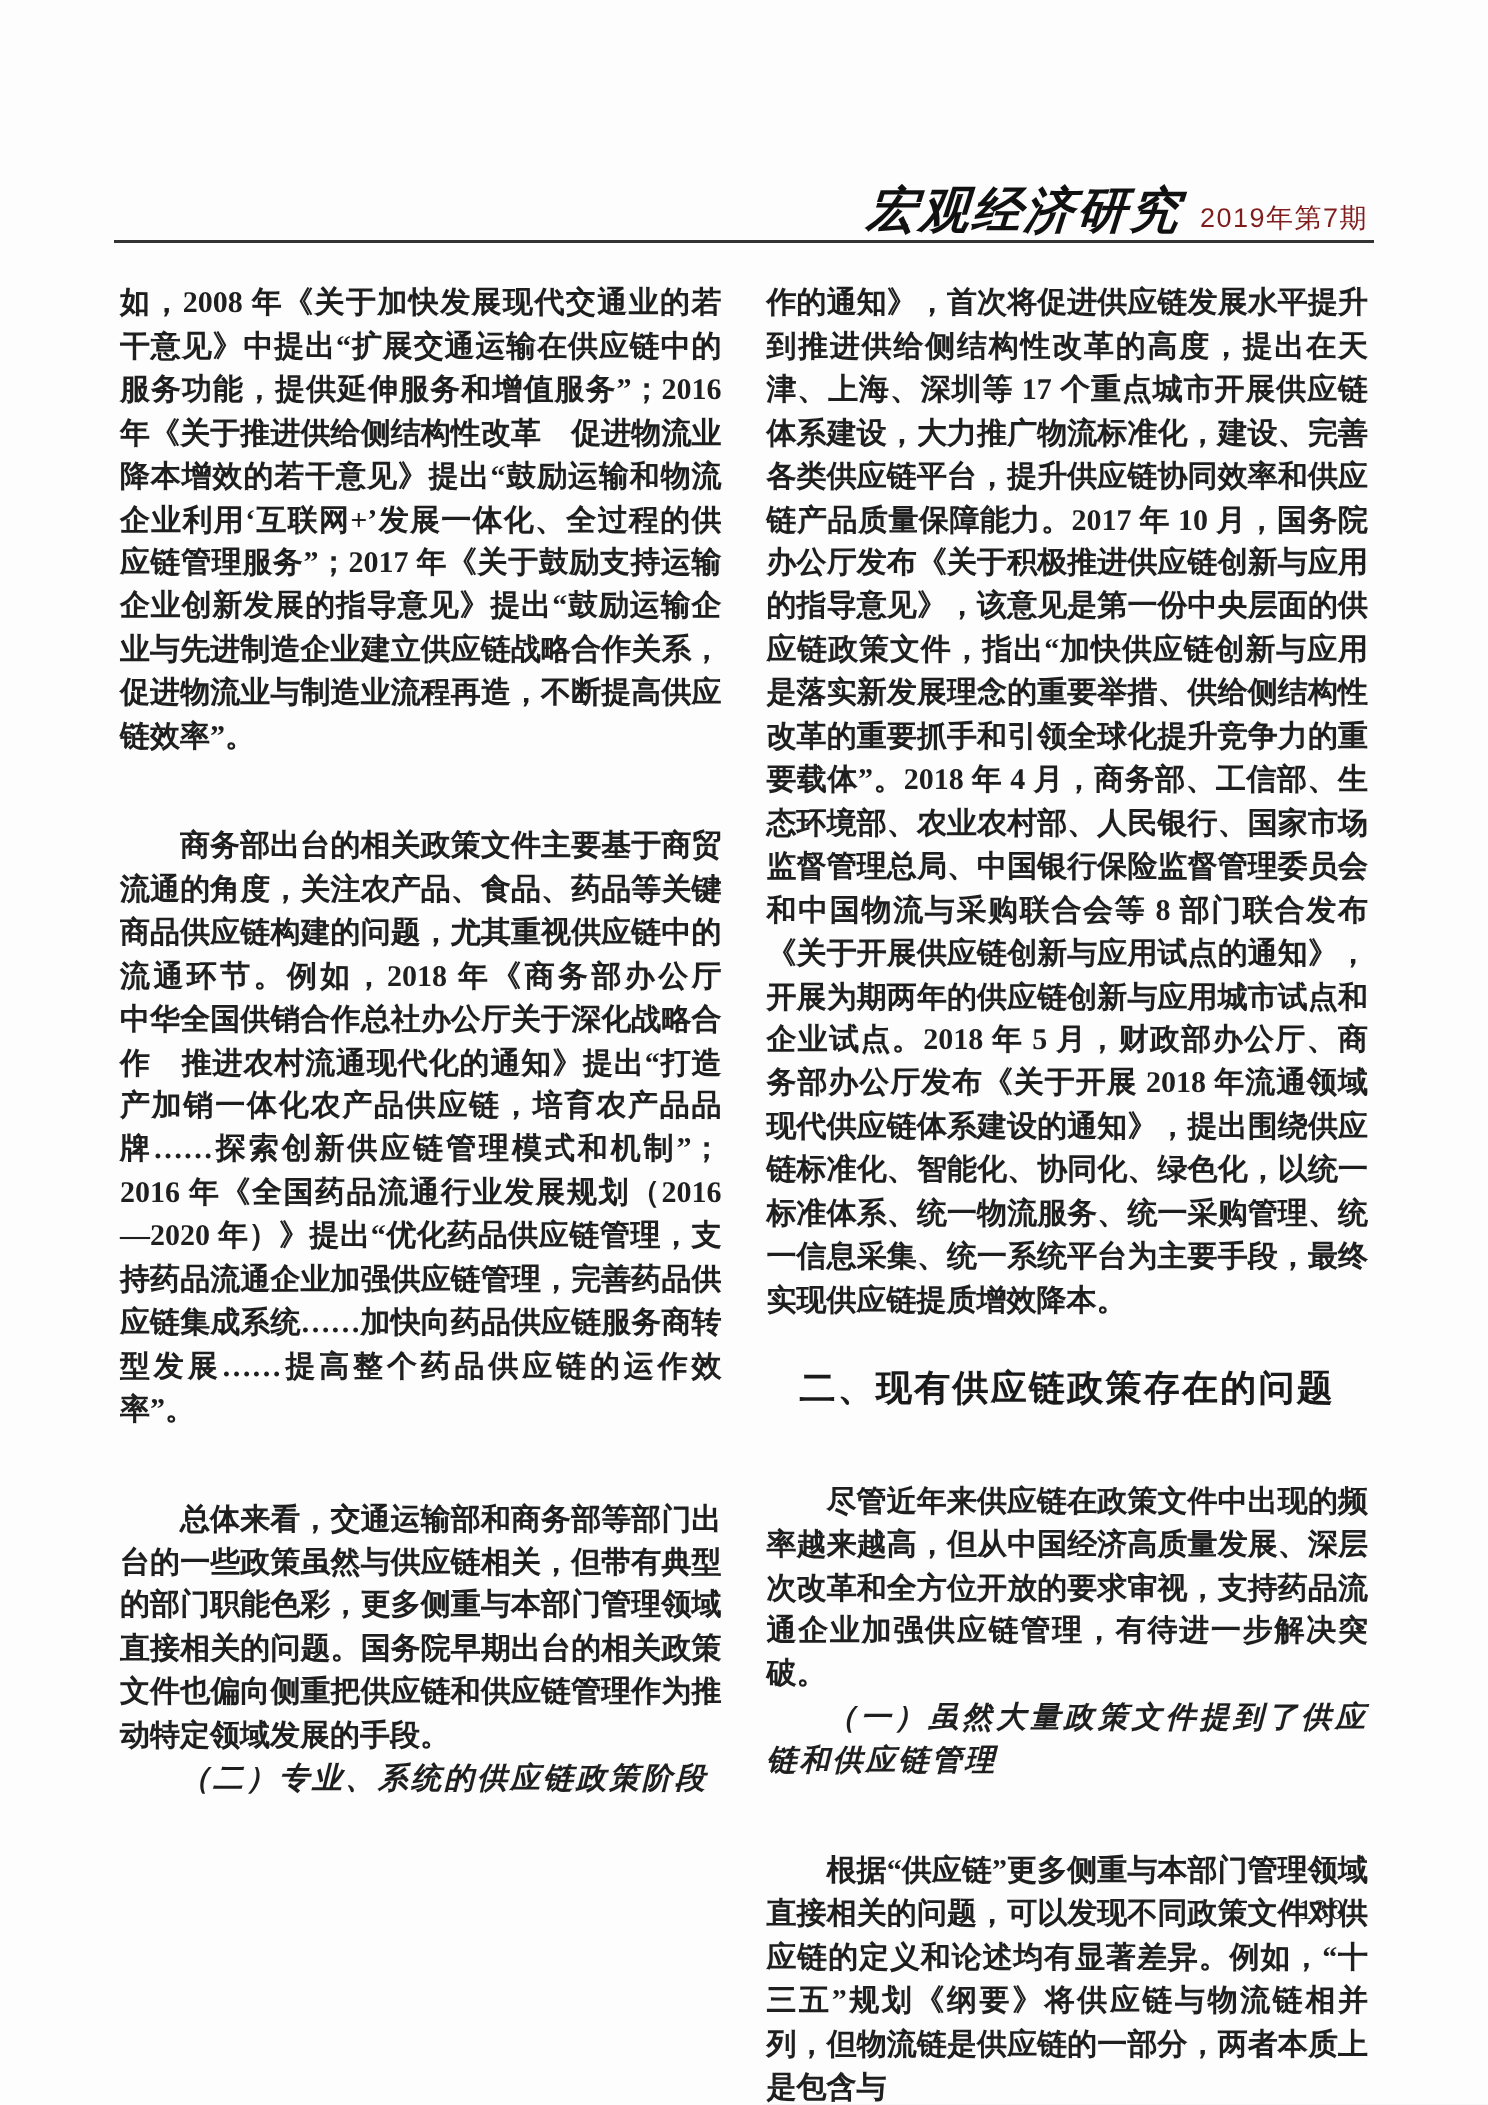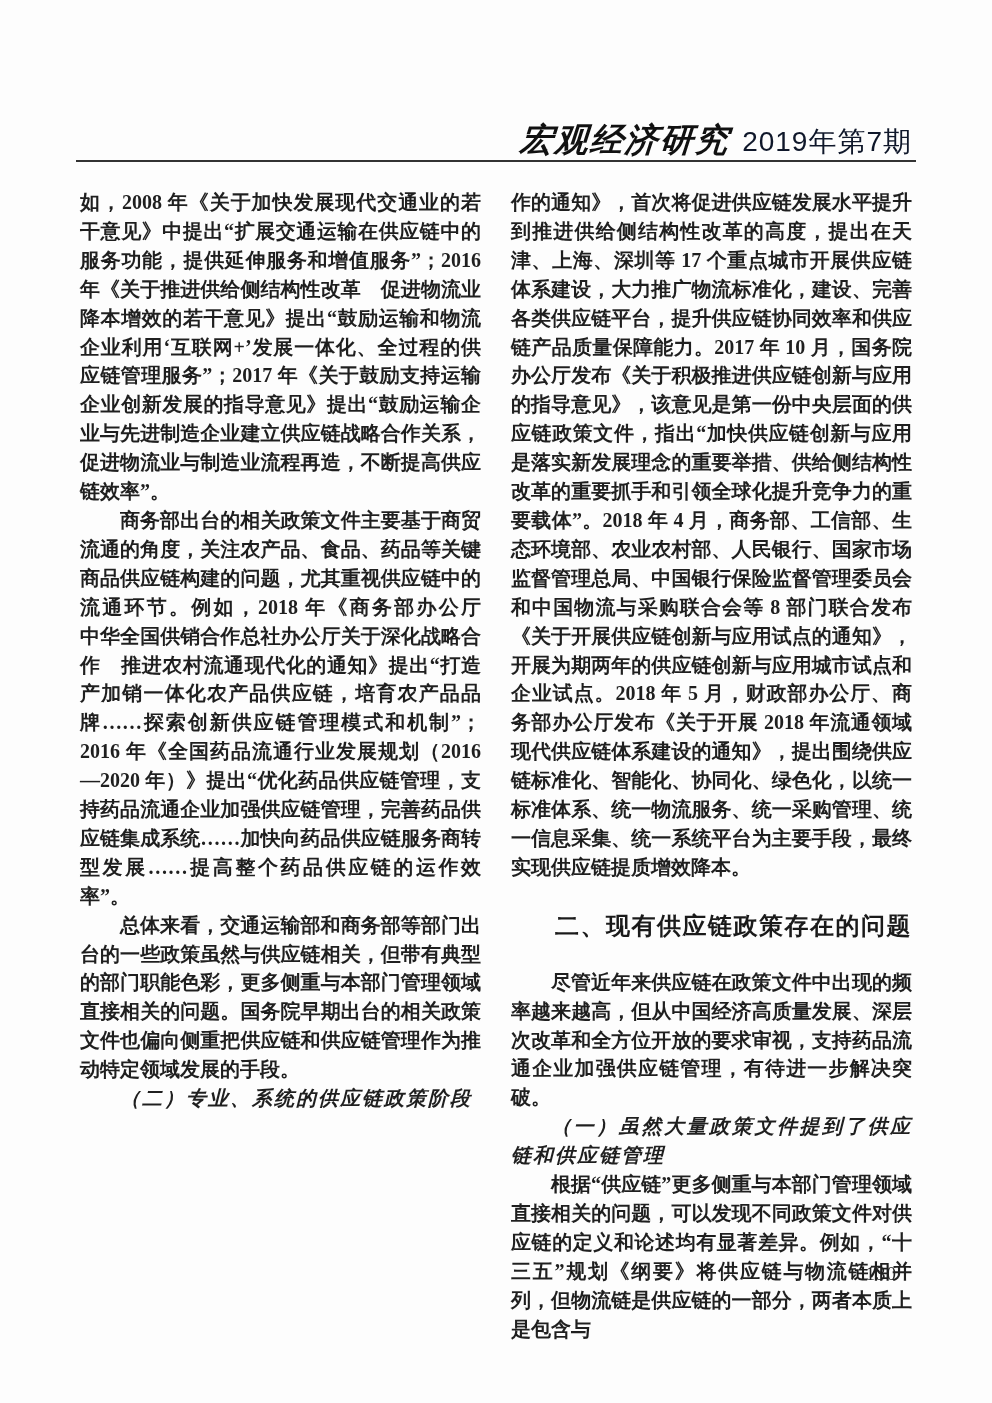--- a/index.html
+++ b/index.html
@@ -30,22 +30,22 @@
     font-family: "DejaVu Serif", serif;
     font-weight: bold;
     font-style: italic;
     font-size: 33px;
     letter-spacing: 2px;
     transform: skewX(-4deg);
     color: #111;
   }
   .issue-label {
     font-family: "Liberation Sans", "DejaVu Sans", sans-serif;
-    font-size: 28px;
-    color: #0f172a;
+    font-size: 18px;
+    color: #7f1d1d;
     letter-spacing: 1px;
   }
   .header-rule {
     position: absolute;
     top: 160px;
     left: 76px;
     width: 840px;
     height: 2px;
     background: #333;
   }
@@ -59,28 +59,28 @@
     font-weight: bold;
   }
   .column {
     flex: 1 1 0;
     min-width: 0;
     font-size: 20px;
     line-height: 28.9px;
     text-align: justify;
   }
   .column p { margin: 0; }
-  .para.indent { text-indent: 2em; }
+  .para.indent { text-indent: 2em; margin-top: 44px; }
   .para.subheading {
     text-indent: 2em;
     font-style: italic;
     letter-spacing: 2px;
   }
   .section-title {
-    text-align: right;
+    text-align: center;
     text-indent: 0;
     font-size: 24px;
     letter-spacing: 1.5px;
     line-height: 34px;
     margin: 27px 0 25px !important;
     color: #1a1a1a;
   }
   .page-number {
     position: absolute;
     top: 1263px;

